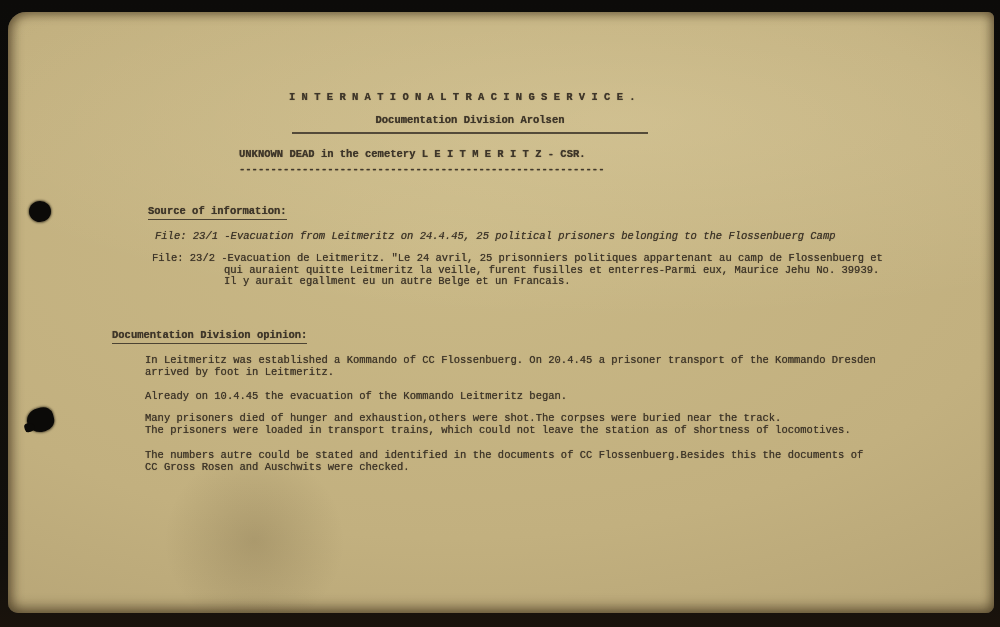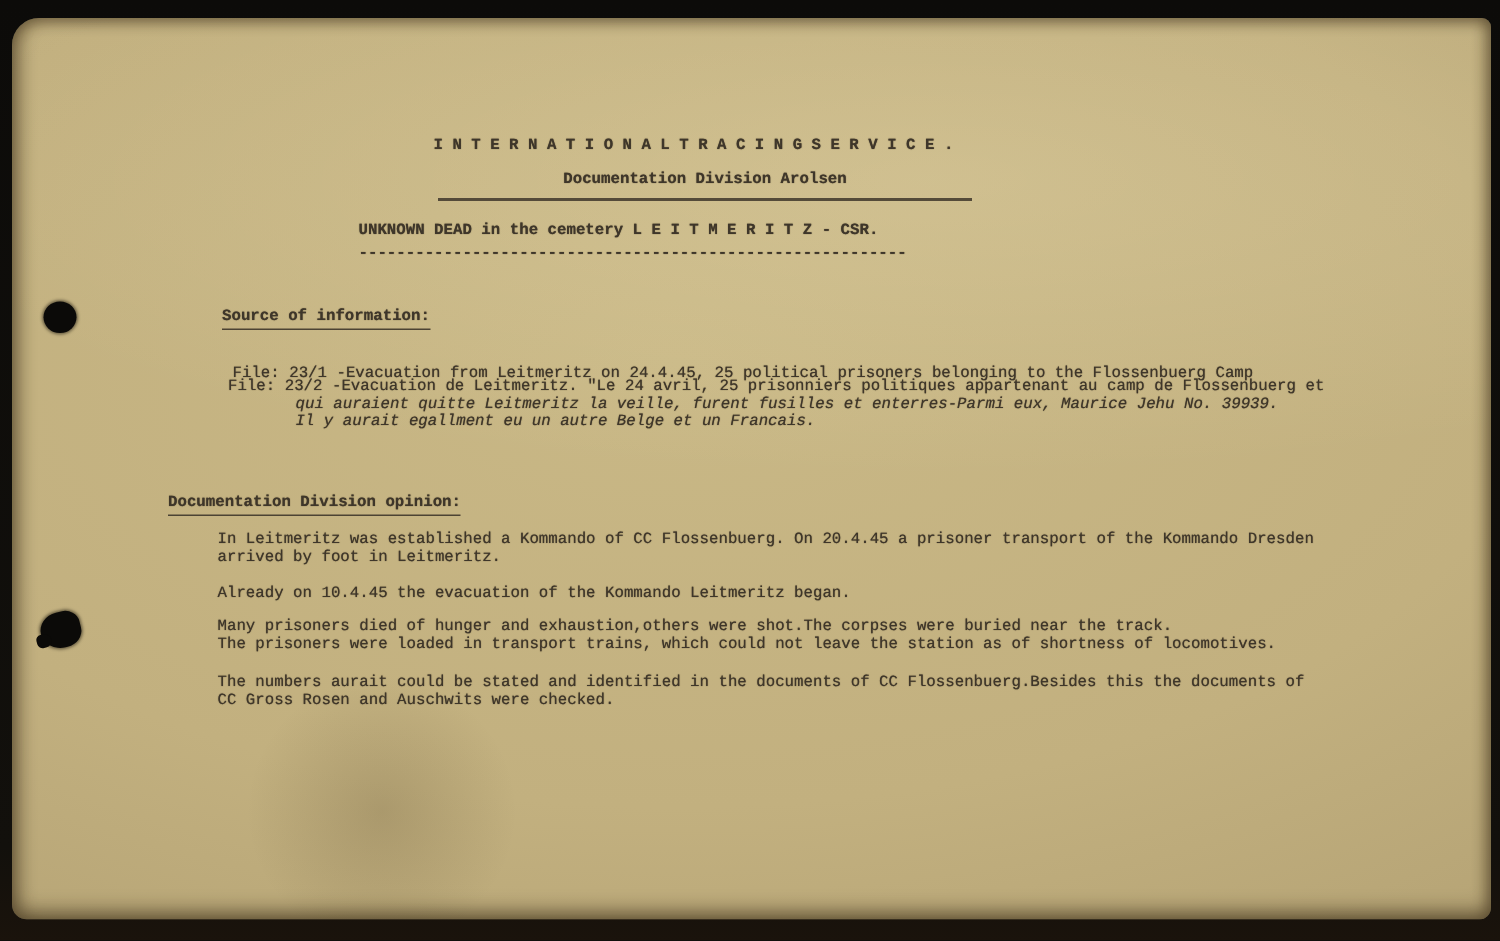--- a/index.html
+++ b/index.html
@@ -25,21 +25,21 @@
     line-height:11.6px;
     letter-spacing:0;
     white-space:nowrap;
     text-shadow:0 0 0.7px rgba(58,47,30,0.85);
   }
   .bold{font-weight:bold;}
   .heading-underline{border-bottom:1.6px solid rgba(62,54,42,.9);padding-bottom:1px;display:inline-block;}
   .center-block{text-align:center;}
   .arolsen{border-bottom:2px solid rgba(62,54,42,.85);padding-bottom:5px;}
   .indent-88{margin-left:88px;}
-  .indent-73{margin-left:45px;font-style:italic;}
+  .indent-73{margin-left:72px;}
   .hole{
     position:absolute;background:#0b0a08;border-radius:50%;
     box-shadow:0 0 2px 1px rgba(20,15,8,0.5);
   }
   .hole-1{left:21px;top:189px;width:22px;height:21px;}
   .hole-2{left:19px;top:396px;width:27px;height:24px;border-radius:58% 46% 52% 62%;transform:rotate(-14deg);}
   .hole-2::after{
     content:"";position:absolute;left:-4px;top:12px;width:10px;height:9px;background:#0b0a08;border-radius:40% 60% 55% 45%;
   }
 </style>
@@ -56,21 +56,21 @@
 
     <div class="txt bold center-block arolsen" style="left:284px;top:103px;width:356px;">Documentation Division Arolsen</div>
 
     <div class="txt bold" style="left:231px;top:137px;">UNKNOWN DEAD in the cemetery L E I T M E R I T Z  -  CSR.</div>
     <div class="txt bold" style="left:231px;top:152px;">----------------------------------------------------------</div>
 
     <div class="txt bold" style="left:104px;top:194px;margin-left:36px;">
       <span class="heading-underline">Source of information:</span>
     </div>
 
-    <div class="txt" style="left:147px;top:232px;">
+    <div class="txt" style="left:147px;top:219px;font-style:italic;">
       <div>File: 23/1 -Evacuation from Leitmeritz on 24.4.45, 25 political prisoners belonging to the Flossenbuerg Camp</div>
     </div>
 
     <div class="txt" style="left:144px;top:241px;">
       <div>File: 23/2 -Evacuation de Leitmeritz. "Le 24 avril, 25 prisonniers politiques appartenant au camp de Flossenbuerg et</div>
       <div class="indent-73">qui auraient quitte Leitmeritz la veille, furent fusilles et enterres-Parmi eux, Maurice Jehu No. 39939.</div>
       <div class="indent-73">Il y aurait egallment eu un autre Belge et un Francais.</div>
     </div>
 
     <div class="txt bold" style="left:104px;top:318px;">
@@ -85,18 +85,18 @@
     <div class="txt" style="left:137px;top:379px;">
       <div>Already on 10.4.45 the evacuation of the Kommando Leitmeritz began.</div>
     </div>
 
     <div class="txt" style="left:137px;top:401px;">
       <div>Many prisoners died of hunger and exhaustion,others were shot.The corpses were buried near the track.</div>
       <div>The prisoners were loaded in transport trains, which could not leave the station as of shortness of locomotives.</div>
     </div>
 
     <div class="txt" style="left:137px;top:438px;">
-      <div>The numbers aurait could be stated and identified in the documents of CC Flossenbuerg.Besides this the documents of</div>
+      <div>The numbers autre could be stated and identified in the documents of CC Flossenbuerg.Besides this the documents of</div>
       <div>CC Gross Rosen and Auschwits were checked.</div>
     </div>
 
   </div>
 </div>
 
 </body></html>

